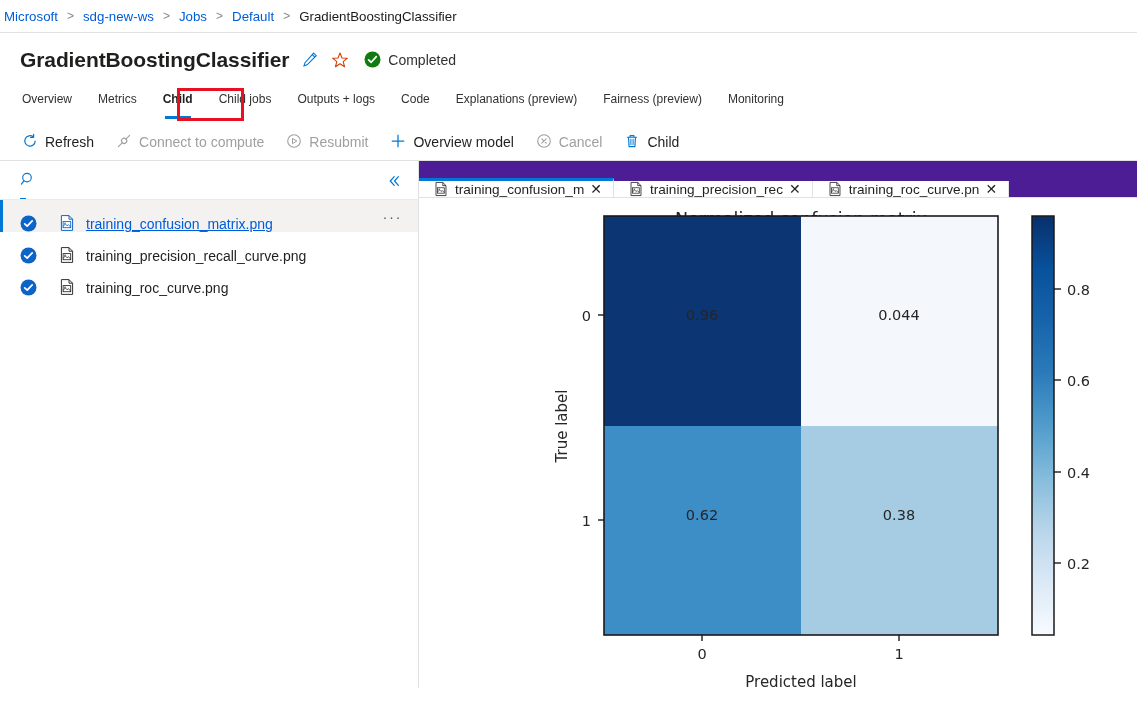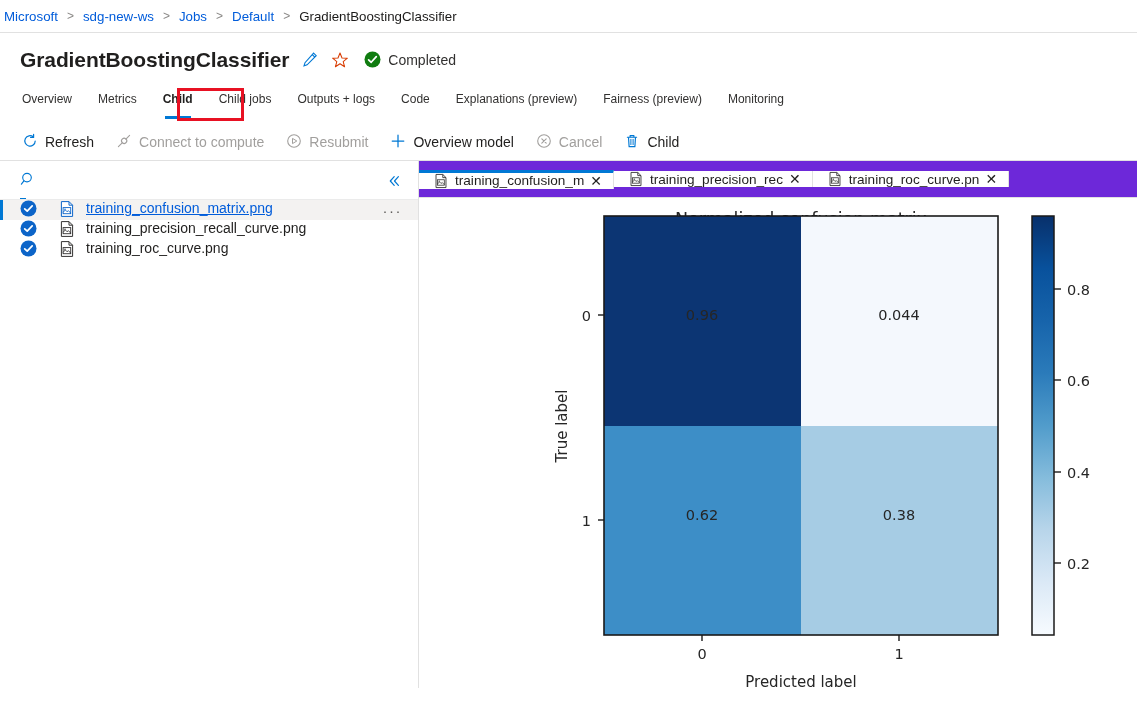--- a/index.html
+++ b/index.html
@@ -125,22 +125,22 @@
     position: absolute; left: 20px; bottom: 0; width: 6px; height: 2px;
     background: #0078d4;
   }
   #search-row::after {
     content: ""; position: absolute; left: 0; right: 0; bottom: 0;
     height: 1px; background: #ebebeb;
   }
   #collapse-btn { cursor: pointer; padding: 4px; display: flex; }
 
   .file-row {
-    display: flex; align-items: flex-start;
-    height: 20px;
+    display: flex; align-items: flex-end;
+    height: 32px;
     padding-left: 20px;
     position: relative;
     cursor: pointer;
     font-size: 14px;
   }
   .file-row.selected { background: #f3f2f1; }
   .file-row.selected::before {
     content: ""; position: absolute; left: 0; top: 0; bottom: 0;
     width: 3px; background: #0078d4;
   }
@@ -152,23 +152,23 @@
   }
   .row-more {
     position: absolute; right: 16px; top: 50%; transform: translateY(-50%);
     color: #605e5c; font-size: 15px; letter-spacing: 1.5px; line-height: 1;
     cursor: pointer;
   }
 
   
   #right-pane { flex: 1; display: flex; flex-direction: column; min-width: 0; }
   #img-tabs {
-    display: flex; align-items: center;
+    display: flex; align-items: flex-end;
     height: 37px;
-    background: #6d28d9;
+    background: #4c1d95;
     border-bottom: 1px solid #e1e1e1;
     flex: none;
   }
   .img-tab {
     display: flex; align-items: center;
     padding: 0 11px 0 14px;
     font-size: 13.6px;
     color: #201f1e;
     border-right: 1px solid #e1e1e1;
     cursor: pointer;

